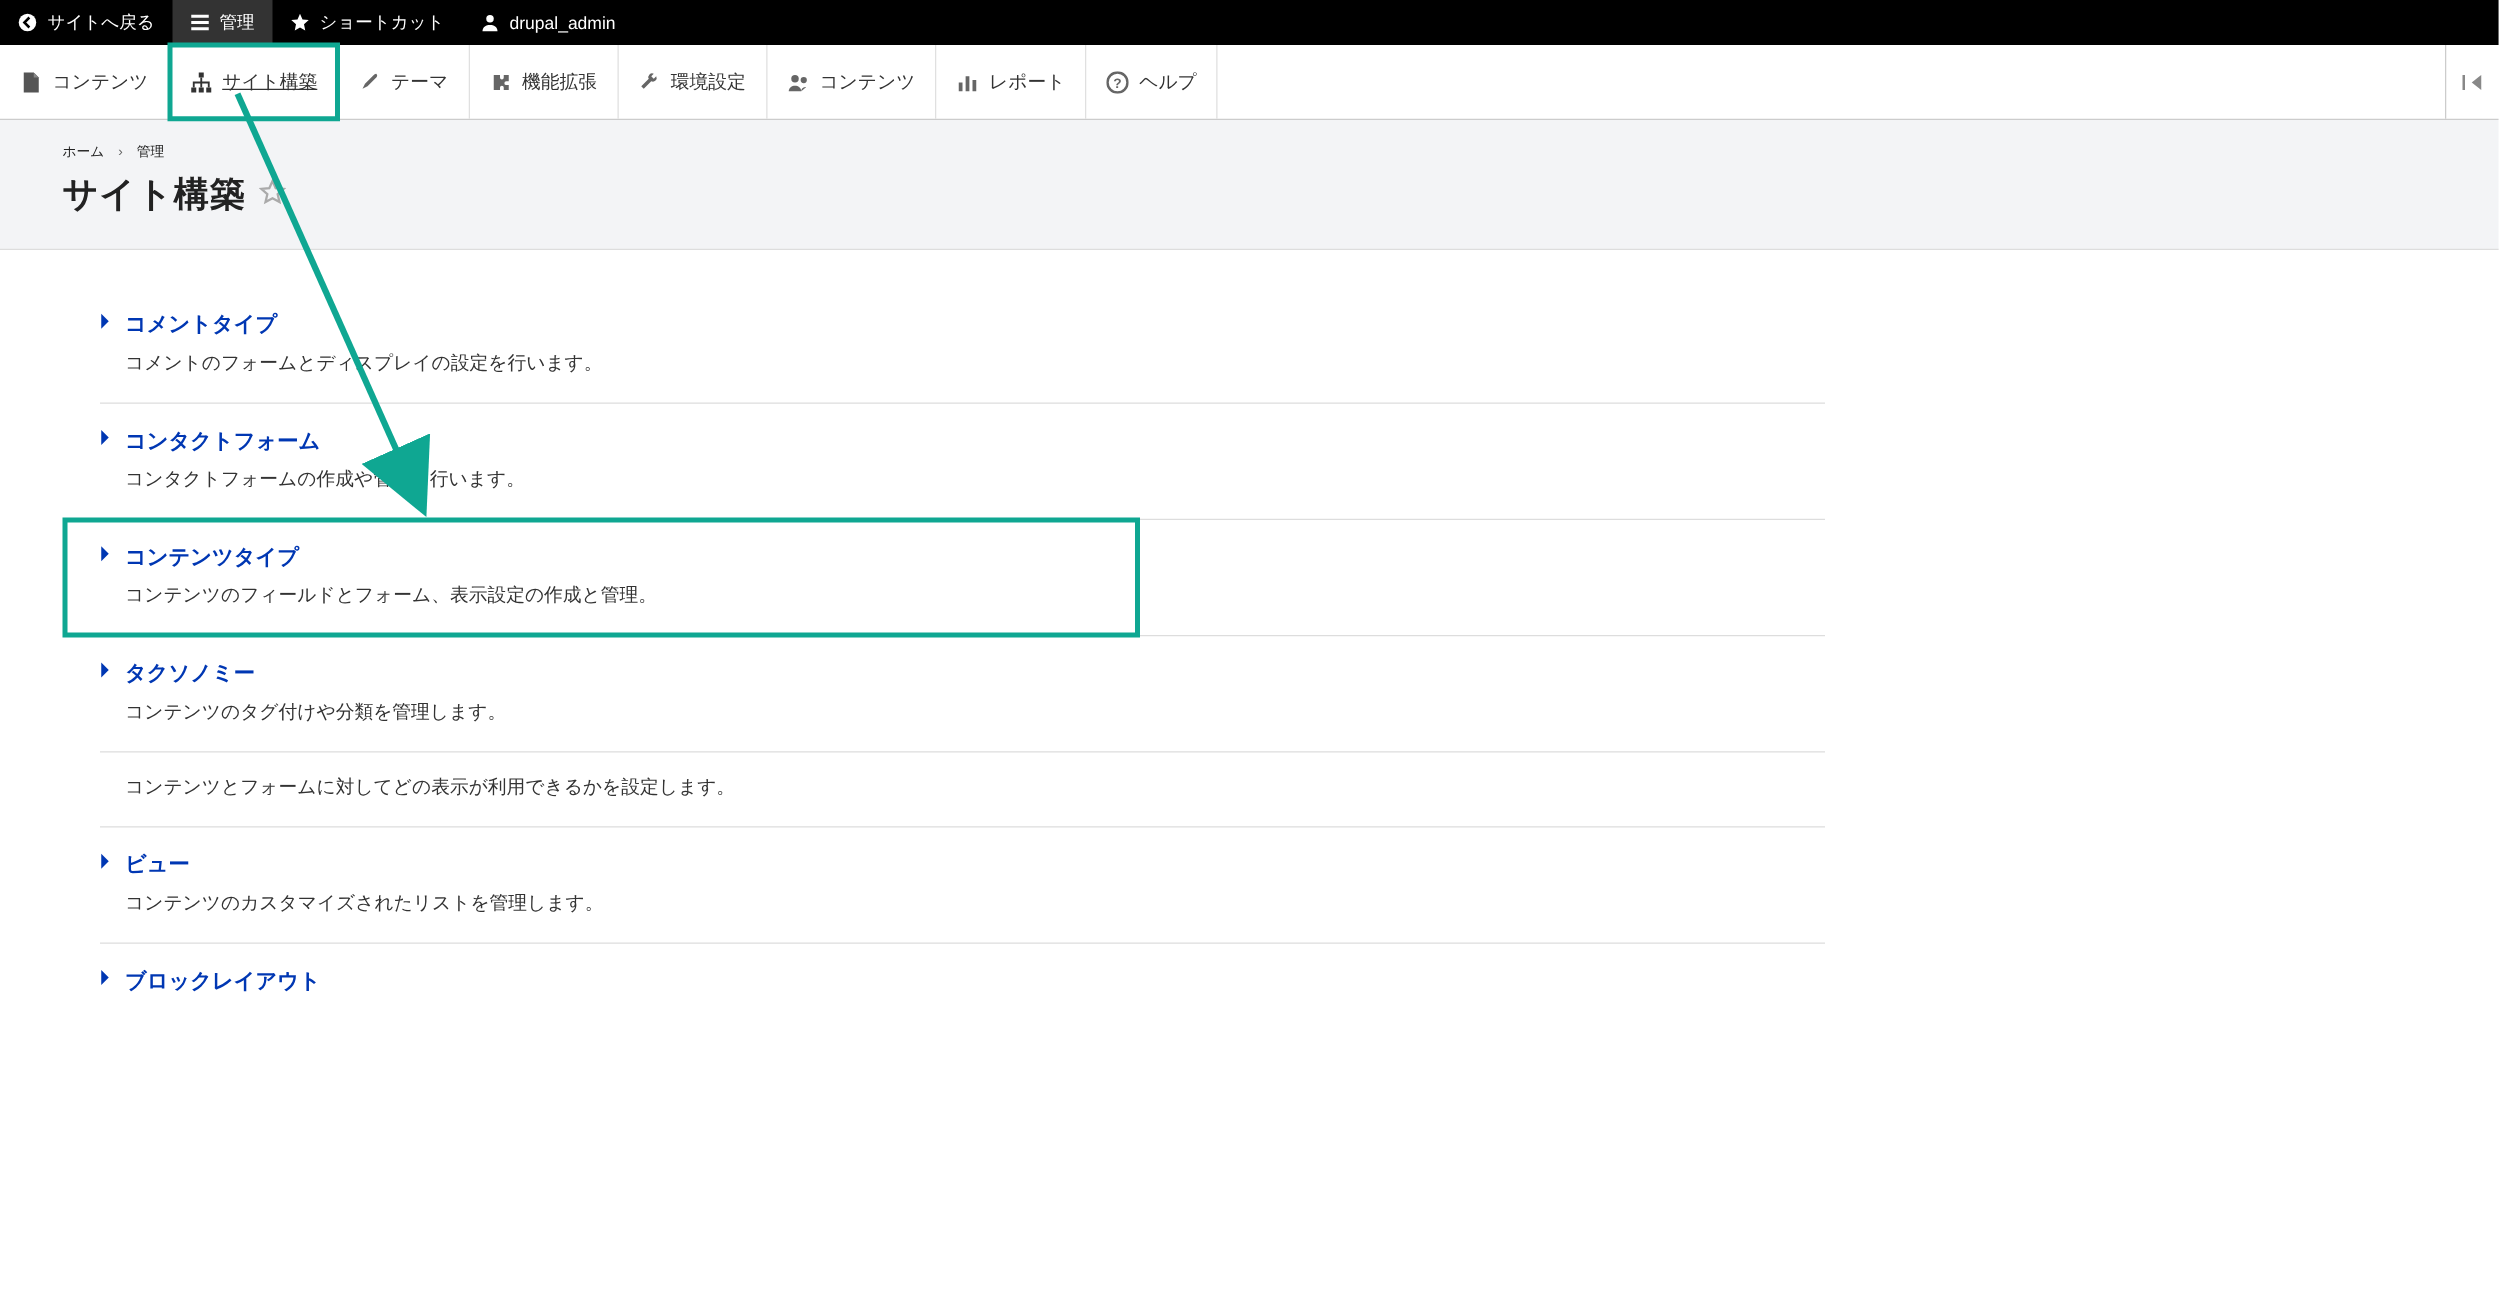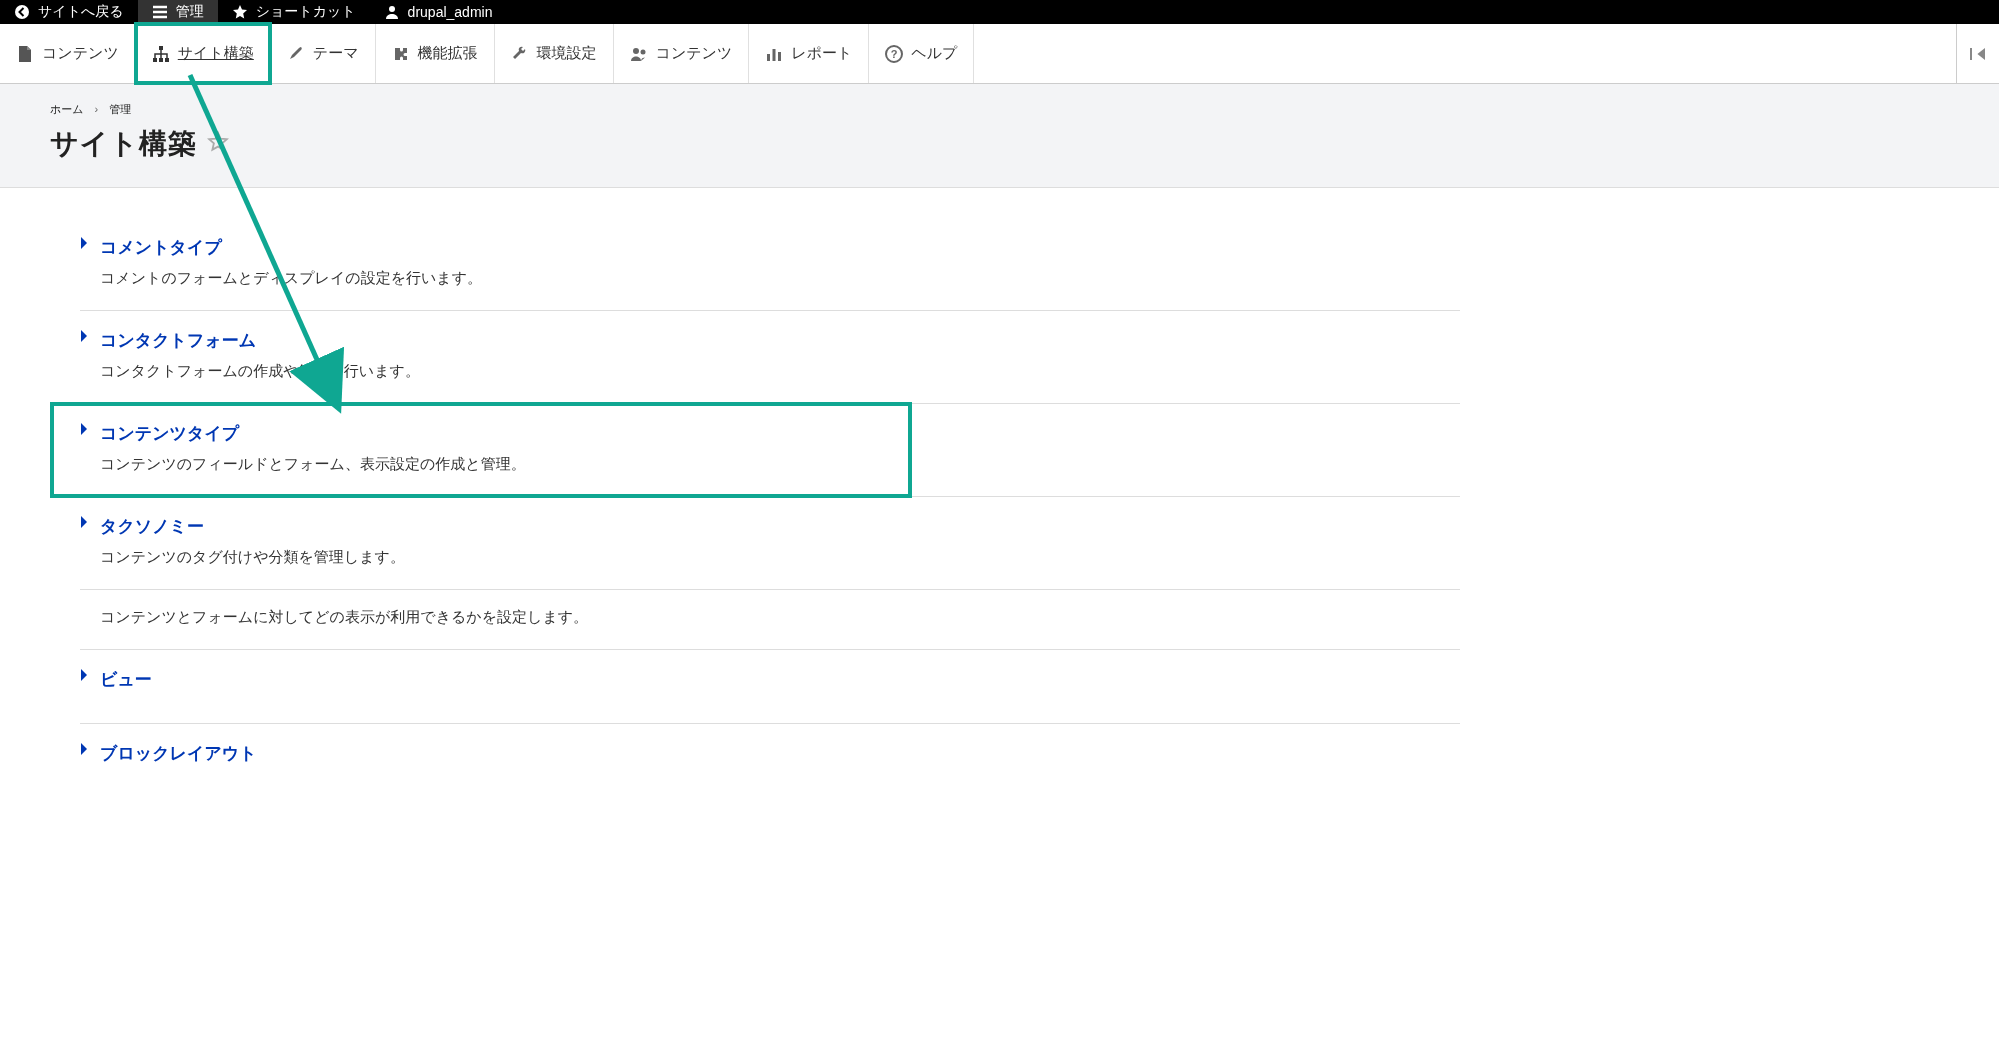--- a/index.html
+++ b/index.html
@@ -1,19 +1,19 @@
 <!DOCTYPE html>
 <html><head>
 <meta charset="utf-8">
 <style>
 * { margin: 0; padding: 0; box-sizing: border-box; }
 body { font-family: -apple-system, BlinkMacSystemFont, "Segoe UI", sans-serif; background: #fff; color: #222; }
 
 
-.top-toolbar { background: #000; color: #fff; display: flex; align-items: center; height: 24px; font-size: 14px; }
+.top-toolbar { background: #000; color: #fff; display: flex; align-items: center; height: 36px; font-size: 14px; }
 .top-toolbar .tb-item { display: flex; align-items: center; gap: 8px; padding: 0 14px; height: 100%; cursor: pointer; }
 .top-toolbar .tb-item.active { background: #333; }
 .top-toolbar .tb-item .icon svg { width: 16px; height: 16px; display: block; }
 
 
 .admin-nav { background: #fff; display: flex; align-items: center; height: 60px; border-bottom: 1px solid #ccc; font-size: 15px; position: relative; }
 .admin-nav .nav-item { display: flex; align-items: center; gap: 8px; padding: 0 16px; height: 100%; cursor: pointer; color: #333; border-right: 1px solid #e0e0e0; }
 .admin-nav .nav-item.active { text-decoration: underline; }
 .admin-nav .nav-item .icon svg { width: 18px; height: 18px; display: block; fill: #666; }
 .admin-nav .nav-collapse { margin-left: auto; padding: 0 12px; height: 100%; display: flex; align-items: center; cursor: pointer; border-left: 1px solid #ccc; }
@@ -28,21 +28,21 @@
 .breadcrumb a { color: #222; text-decoration: none; }
 .breadcrumb .sep { margin: 0 8px; color: #666; }
 .page-title-row { display: flex; align-items: center; gap: 10px; }
 .page-title { font-size: 28px; font-weight: 700; letter-spacing: 1px; }
 .star-outline svg { width: 22px; height: 22px; stroke: #aaa; fill: none; stroke-width: 2; }
 
 
 .content-area { padding: 30px 50px 0 80px; position: relative; }
 .structure-list { list-style: none; max-width: 1380px; }
 .structure-item { padding: 18px 0 22px 0; border-bottom: 1px solid #ddd; position: relative; }
-.structure-item .item-header { display: flex; gap: 10px; margin-bottom: 10px; }
+.structure-item .item-header { display: flex; align-items: center; gap: 10px; margin-bottom: 10px; }
 .structure-item .chev svg { width: 10px; height: 14px; fill: #0037b3; }
 .structure-item .item-title { color: #0037b3; font-size: 17px; font-weight: 700; }
 .structure-item .item-desc { color: #333; font-size: 15px; padding-left: 20px; }
 
 
 .arrow-overlay { position: absolute; pointer-events: none; z-index: 50; }
 
 </style>
 </head>
 <body>
@@ -226,20 +226,21 @@
     <li class="structure-item">
       <div class="item-desc">コンテンツとフォームに対してどの表示が利用できるかを設定します。</div>
     </li>
     <li class="structure-item">
       <div class="item-header">
         <span class="chev"><svg viewBox="0 0 10 14">
               <path d="M1 1l6 6-6 6z"></path>
             </svg></span>
         <span class="item-title">ビュー</span>
       </div>
+      <div class="item-desc">コンテンツのカスタマイズされたリストを管理します。</div>
     </li>
     <li class="structure-item" style="border-bottom:none;padding-bottom:0;">
       <div class="item-header">
         <span class="chev"><svg viewBox="0 0 10 14">
               <path d="M1 1l6 6-6 6z"></path>
             </svg></span>
         <span class="item-title">ブロックレイアウト</span>
       </div>
     </li>
   </ul>

